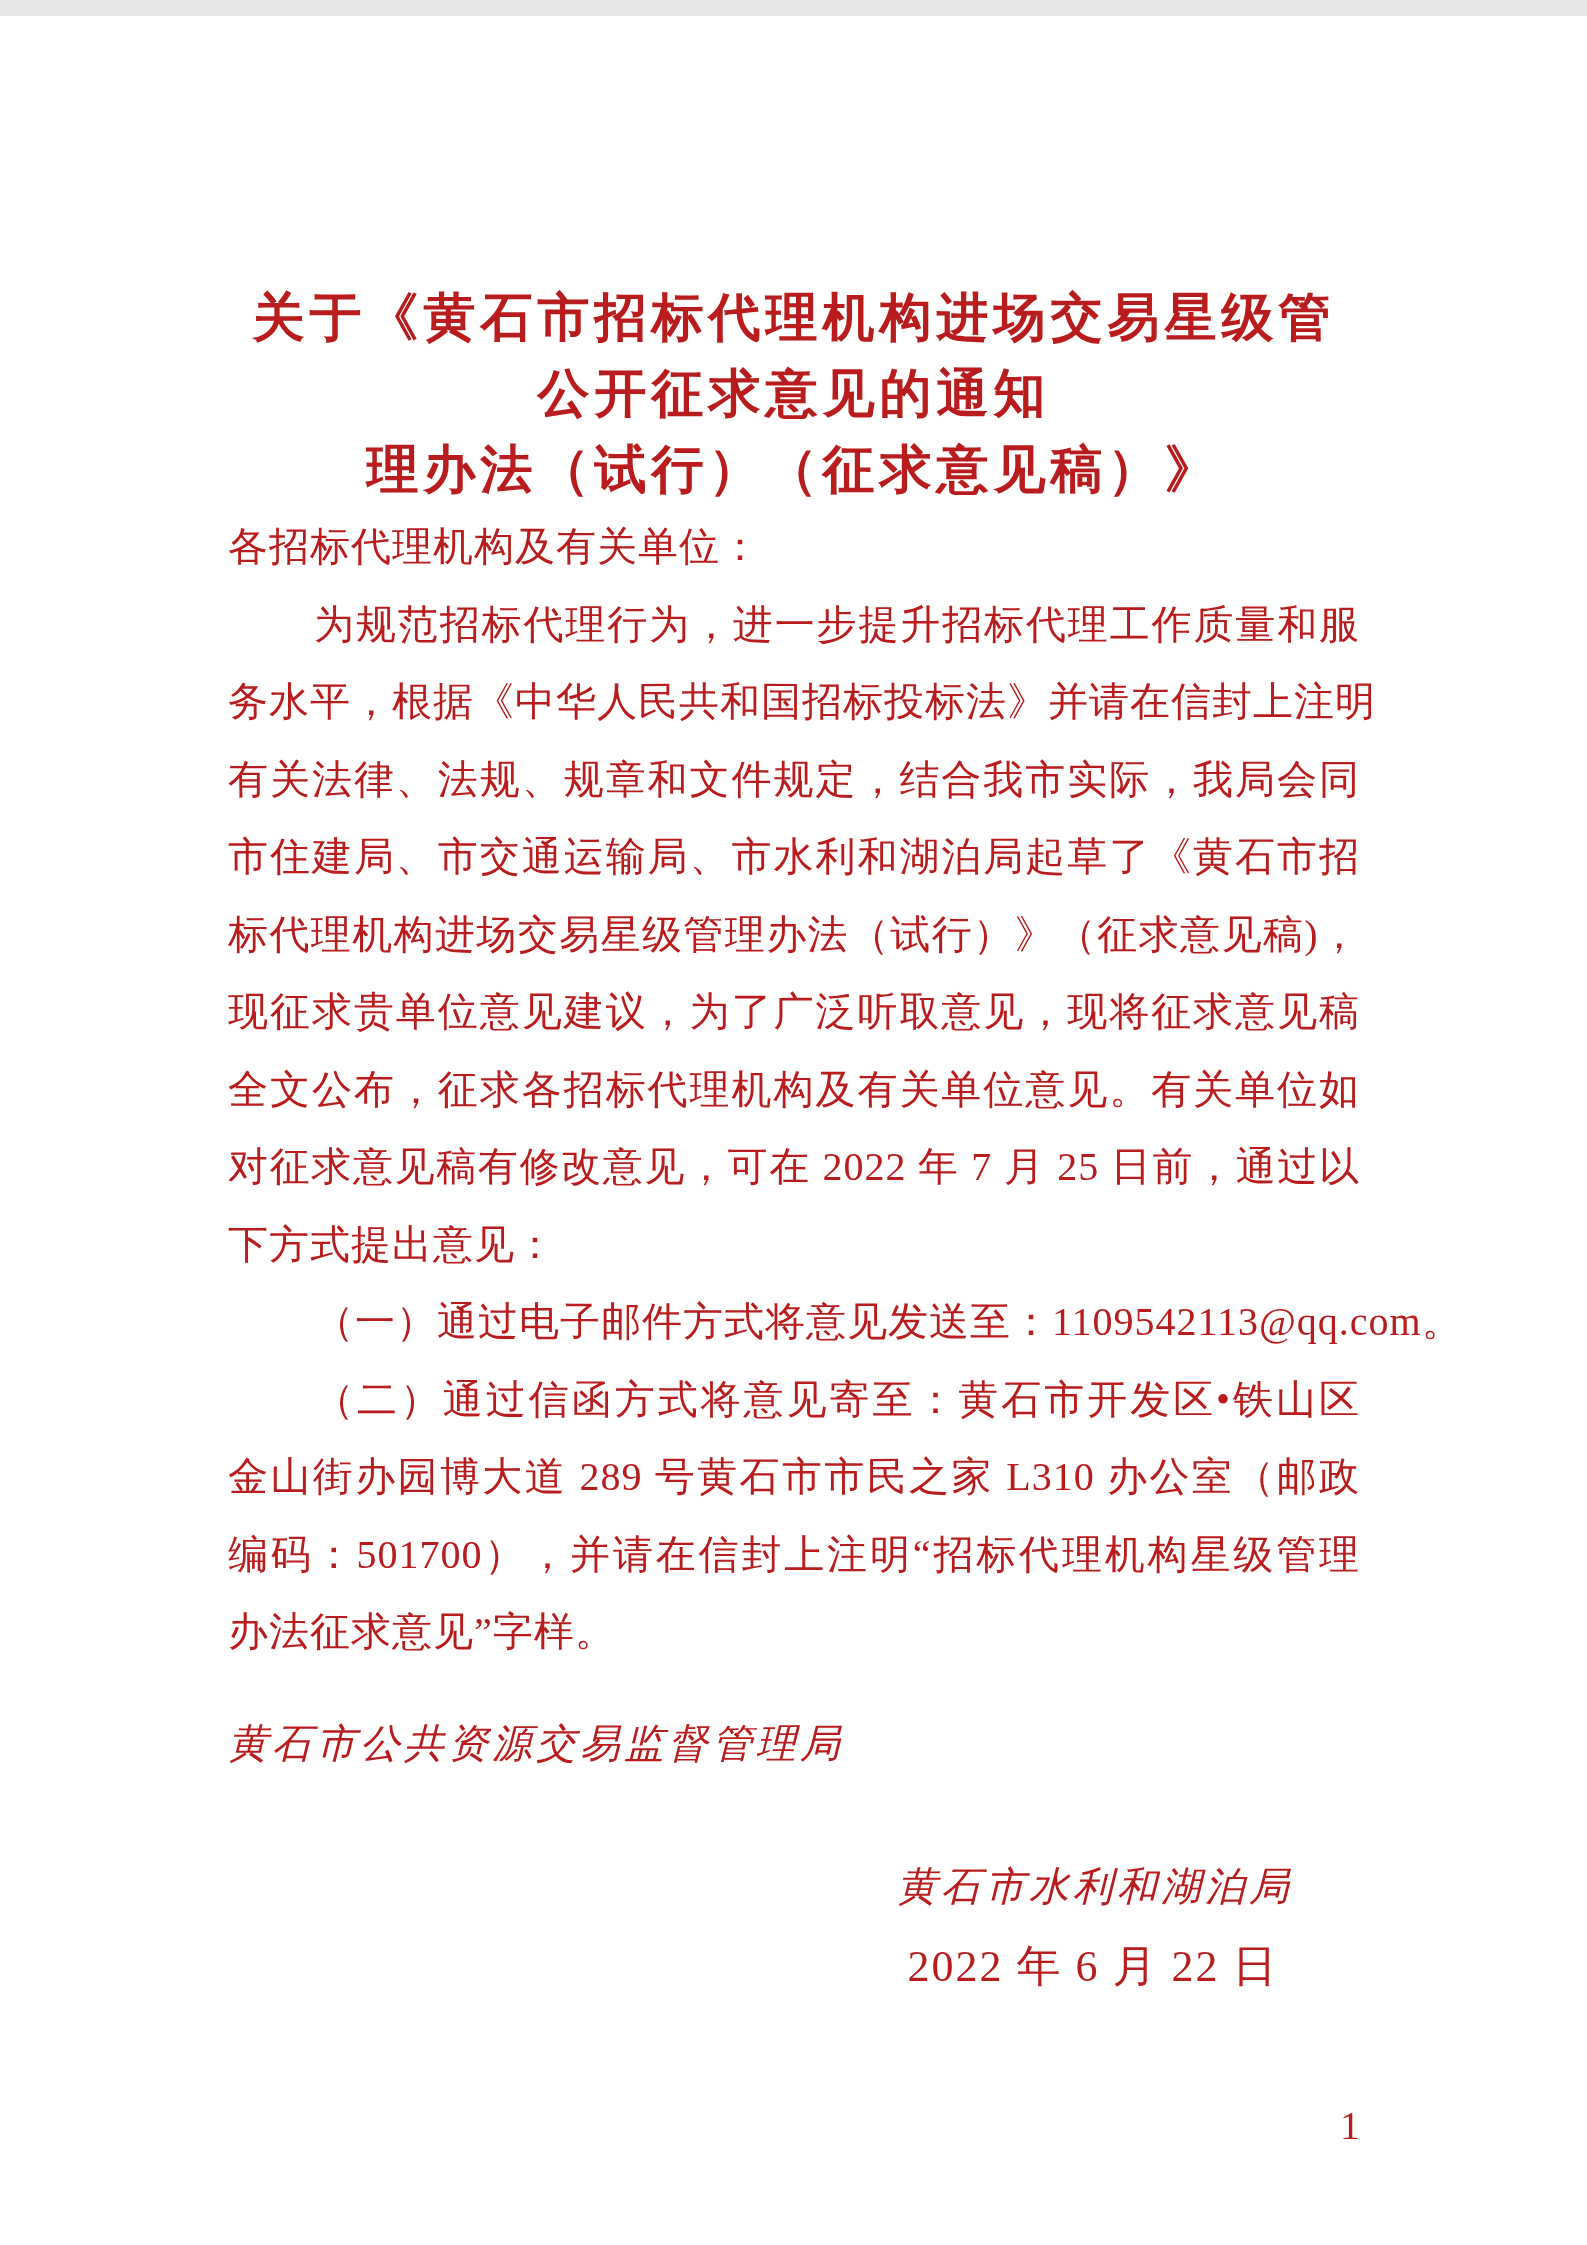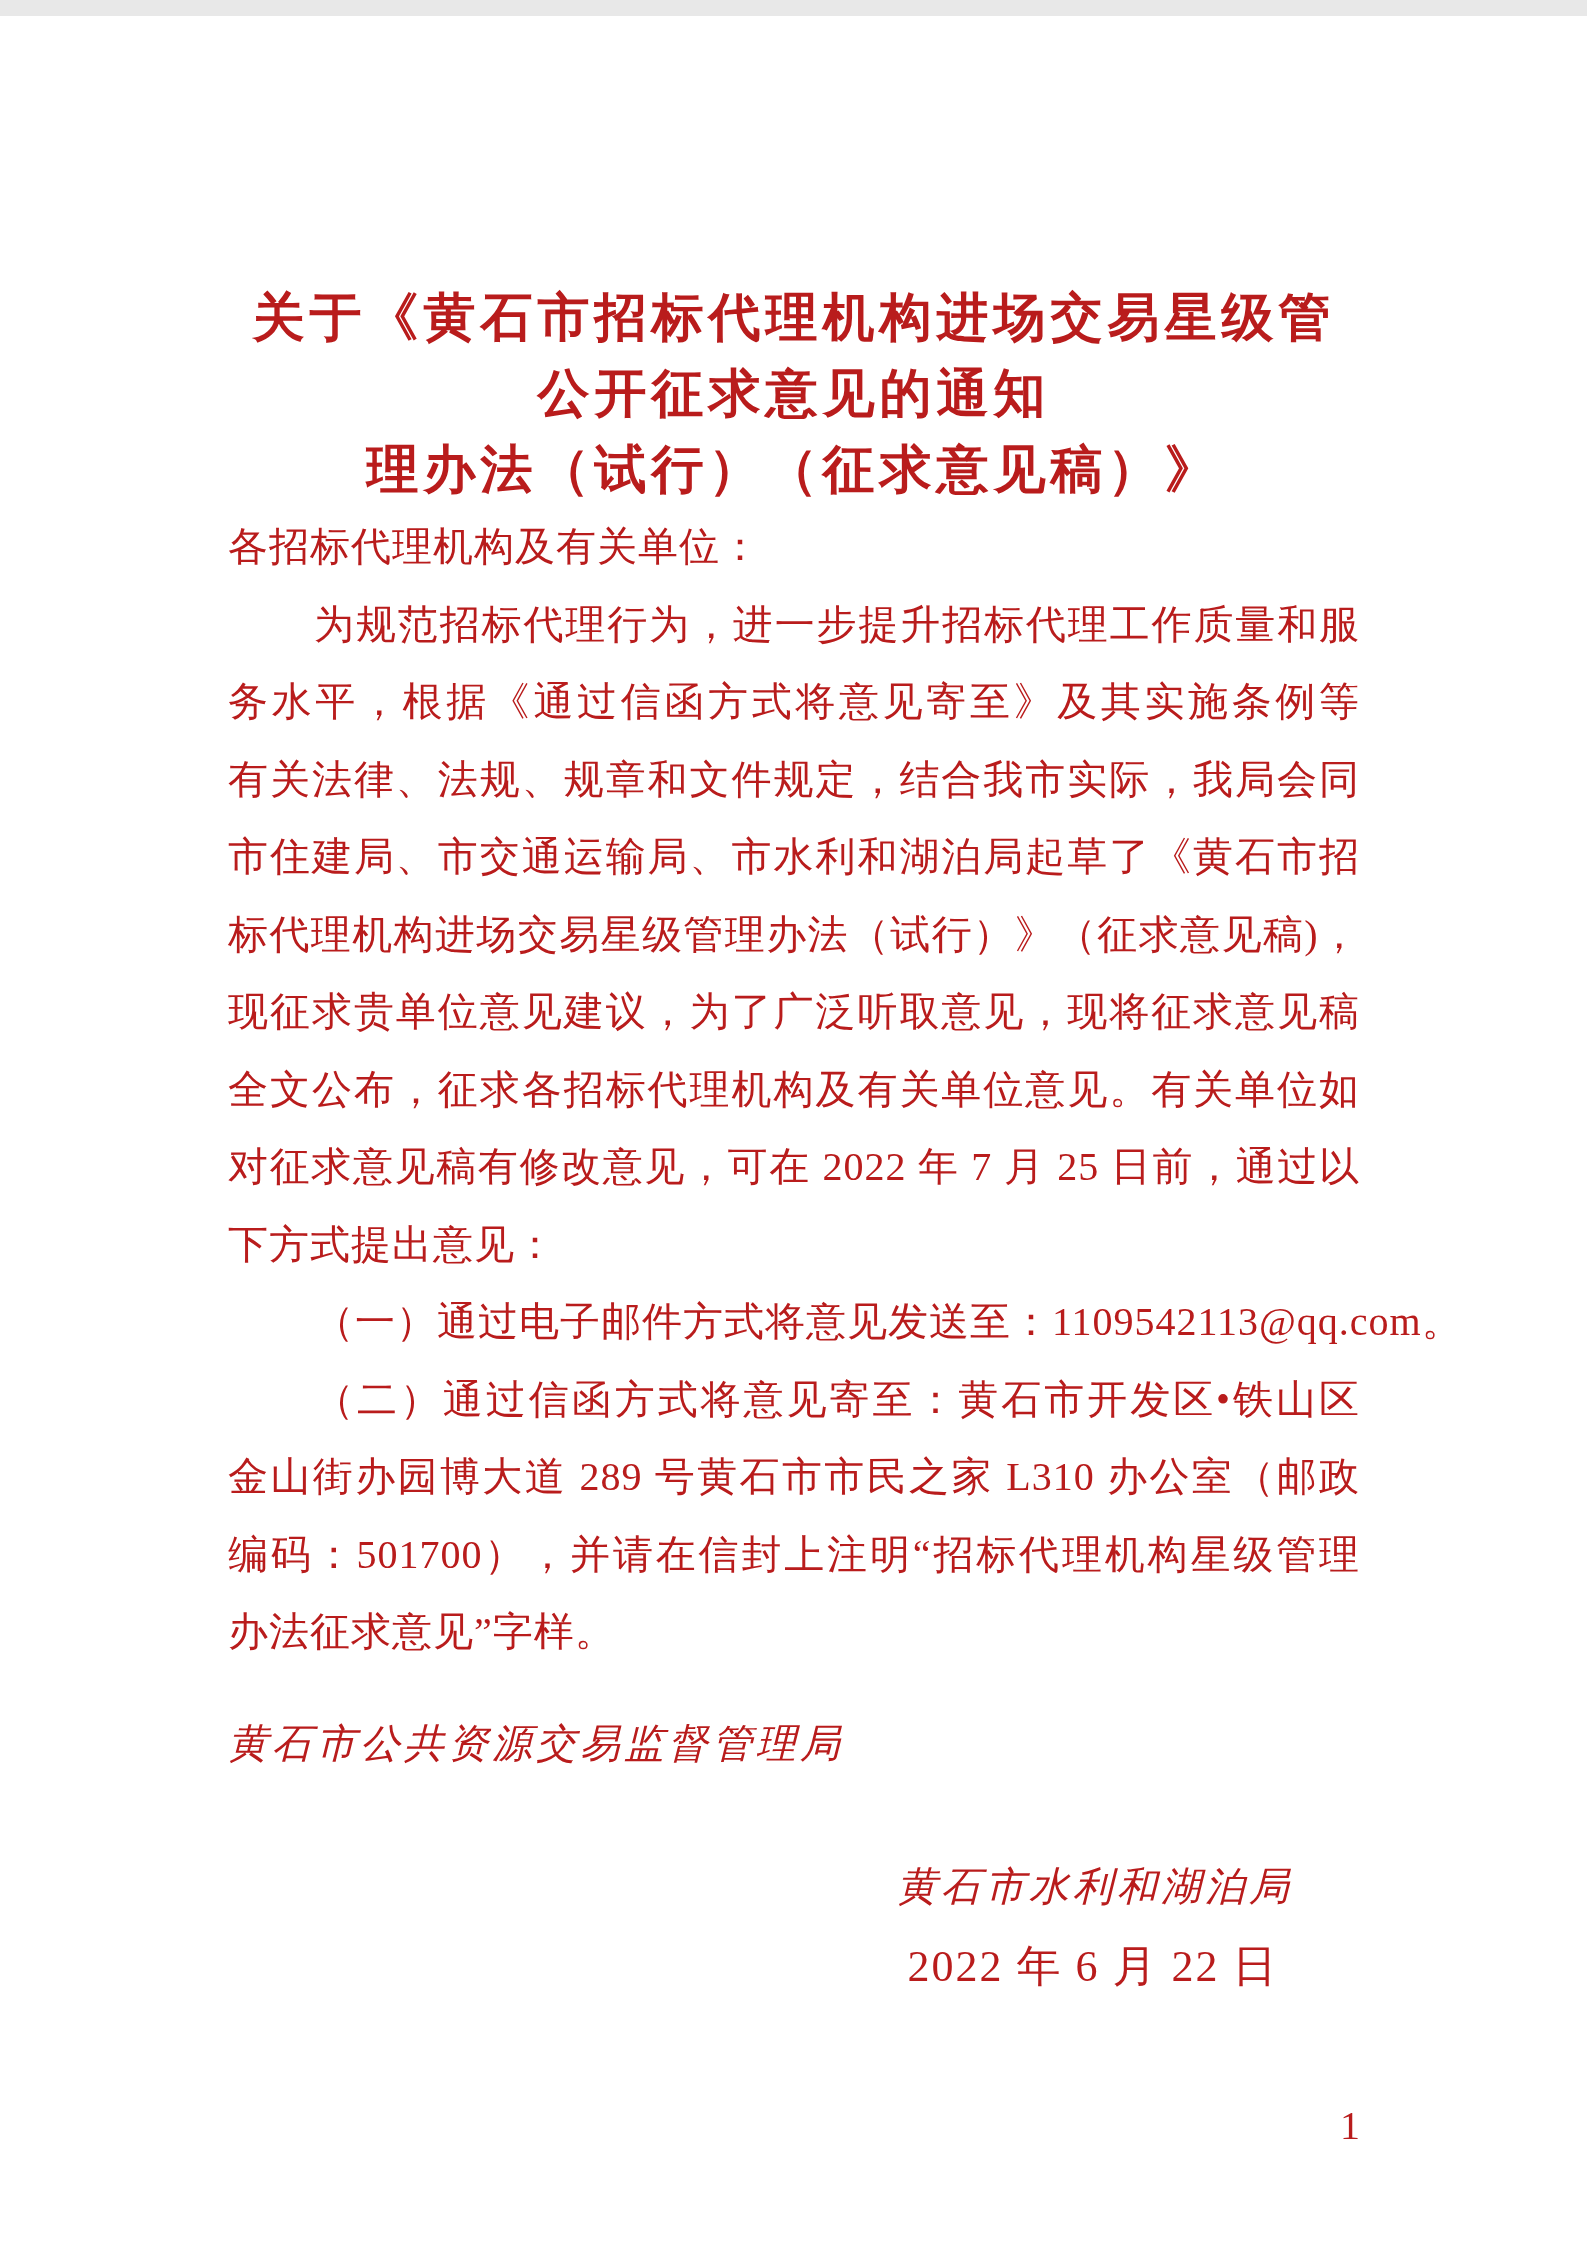--- a/index.html
+++ b/index.html
@@ -96,21 +96,21 @@
 
   <div class="title-block">
     <div>关于《黄石市招标代理机构进场交易星级管</div>
     <div>公开征求意见的通知</div>
     <div>理办法（试行）（征求意见稿）》</div>
   </div>
 
   <div class="body-block">
     <div class="bline no-fill">各招标代理机构及有关单位：</div>
     <div class="bline indent">为规范招标代理行为，进一步提升招标代理工作质量和服</div>
-    <div class="bline">务水平，根据《通过信函方式将意见寄至》及其实施条例等</div>
+    <div class="bline">务水平，根据《中华人民共和国招标投标法》并请在信封上注明</div>
     <div class="bline">有关法律、法规、规章和文件规定，结合我市实际，我局会同</div>
     <div class="bline">市住建局、市交通运输局、市水利和湖泊局起草了《黄石市招</div>
     <div class="bline">标代理机构进场交易星级管理办法（试行）》（征求意见稿)，</div>
     <div class="bline">现征求贵单位意见建议，为了广泛听取意见，现将征求意见稿</div>
     <div class="bline">全文公布，征求各招标代理机构及有关单位意见。有关单位如</div>
     <div class="bline">对征求意见稿有修改意见，可在 2022 年 7 月 25 日前，通过以</div>
     <div class="bline no-fill">下方式提出意见：</div>
     <div class="bline indent no-fill">（一）通过电子邮件方式将意见发送至：1109542113@qq.com。</div>
     <div class="bline indent">（二）通过信函方式将意见寄至：黄石市开发区•铁山区</div>
     <div class="bline">金山街办园博大道 289 号黄石市市民之家 L310 办公室（邮政</div>

